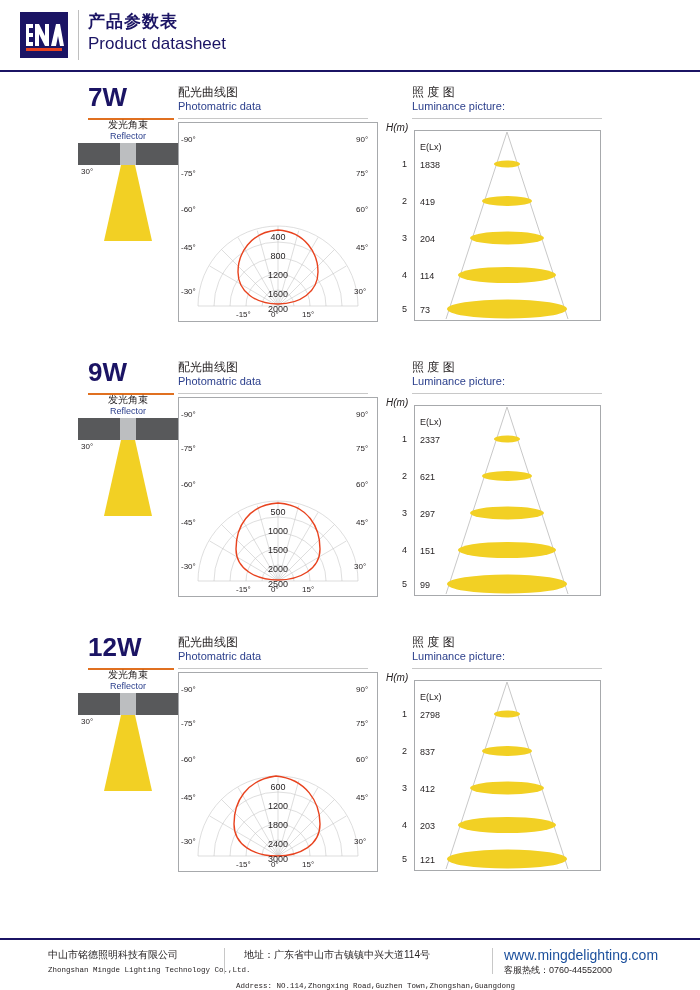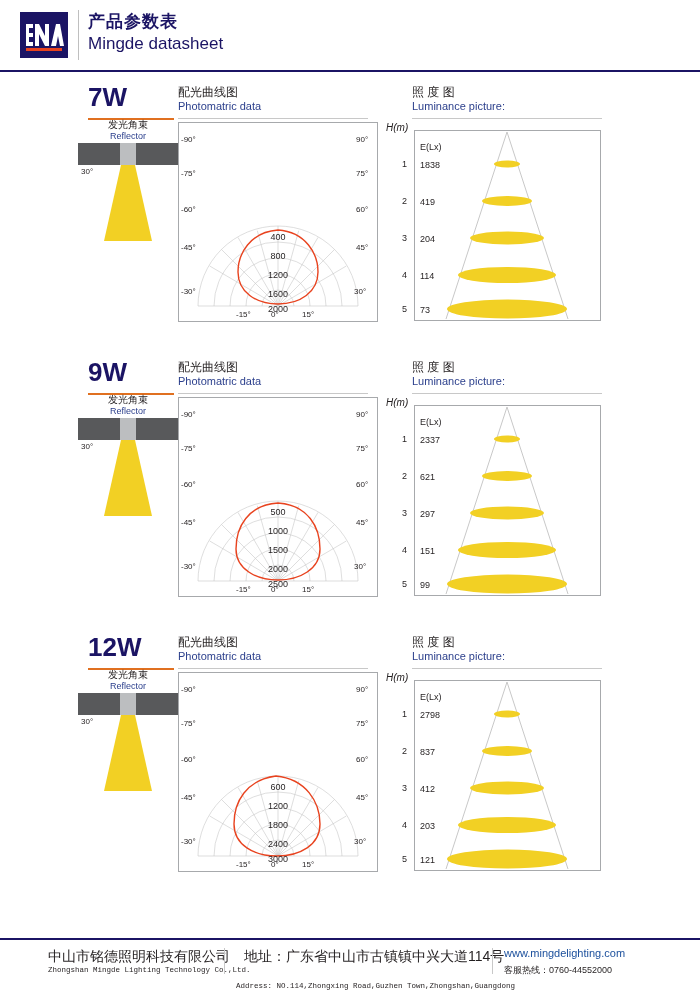--- a/index.html
+++ b/index.html
@@ -73,42 +73,42 @@
   }
 
   
   .polar-wrap{position:absolute;}
   .lux-wrap{position:absolute;}
   .lux-hm{position:absolute;font-size:10px;color:#231f20;font-style:italic;}
 
   
   .footer{position:absolute;left:0;top:938px;width:700px;height:52px;}
   .footer-rule{position:absolute;left:0;top:0;width:700px;height:2px;background:#1b1464;}
-  .f-cn{position:absolute;font-size:14px;color:#231f20;}
+  .f-cn{position:absolute;font-size:10px;color:#231f20;}
   .f-en{position:absolute;font-size:7.5px;color:#231f20;font-family:Liberation Mono, monospace;}
-  .f-web{position:absolute;font-size:11px;color:#1b4f9c;}
+  .f-web{position:absolute;font-size:14px;color:#1b4f9c;}
   .f-tel{position:absolute;font-size:9px;color:#231f20;}
   .f-sep{position:absolute;top:10px;width:1px;height:26px;background:#c8c8c8;}
 </style>
 </head>
 <body>
 
 <div class="header">
   <div class="logo-box">
     <svg width="48" height="46" viewBox="0 0 48 46">
       <rect x="0" y="0" width="48" height="46" fill="#1b1464"></rect>
       <polygon points="6,34 6,12 13,12 13,16 9,16 9,21 13,21 13,25 9,25 9,30 13,30 13,34" fill="#ffffff"></polygon>
       <polygon points="15,34 15,12 19,12 25,24 25,12 29,12 29,34 25,34 19,22 19,34" fill="#ffffff"></polygon>
       <polygon points="31,34 36,12 40,12 44,34 40,34 38,24 36,34" fill="#ffffff"></polygon>
       <rect x="6" y="36" width="36" height="3" fill="#e8431f"></rect>
     </svg>
   </div>
   <div class="hdr-divider"></div>
   <div class="hdr-cn">产品参数表</div>
-  <div class="hdr-en">Mingde datasheet</div>
+  <div class="hdr-en">Product datasheet</div>
   <div class="hdr-rule"></div>
 </div>
 
 <div class="block" style="top:82px;height:250px;">
   <div class="wattage">7W</div>
   <div class="watt-rule"></div>
 
   <div class="sect-title-cn" style="left:178px;top:2px;">配光曲线图</div>
   <div class="sect-title-en" style="left:178px;top:18px;">Photomatric data</div>
   <div class="sect-rule" style="left:178px;top:36px;width:190px;"></div>

